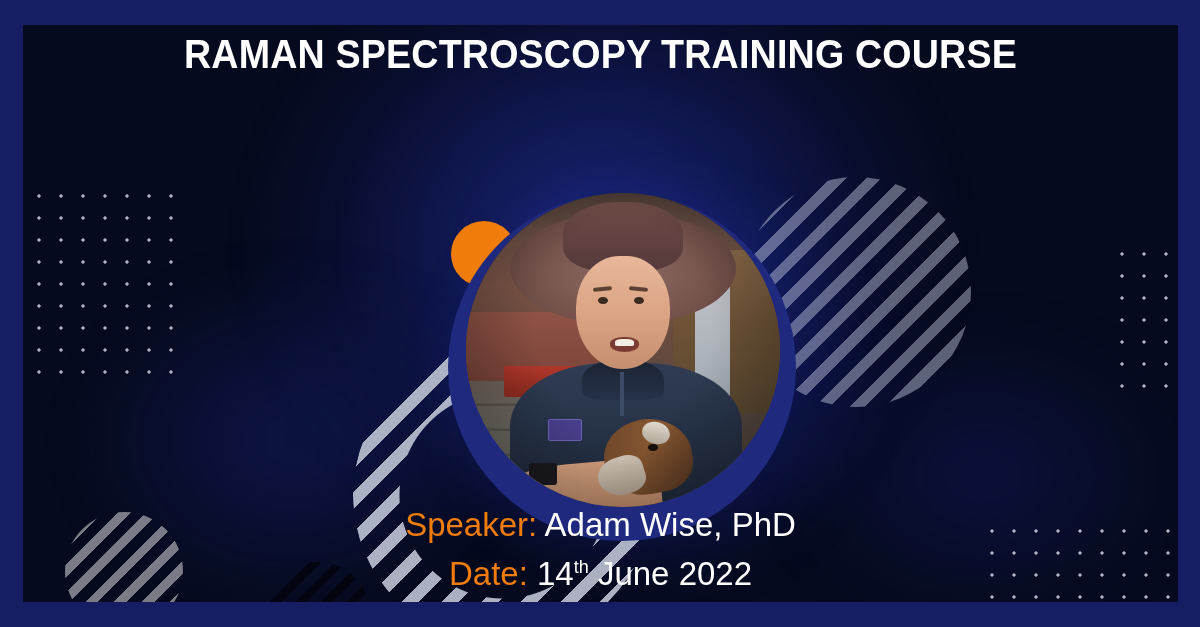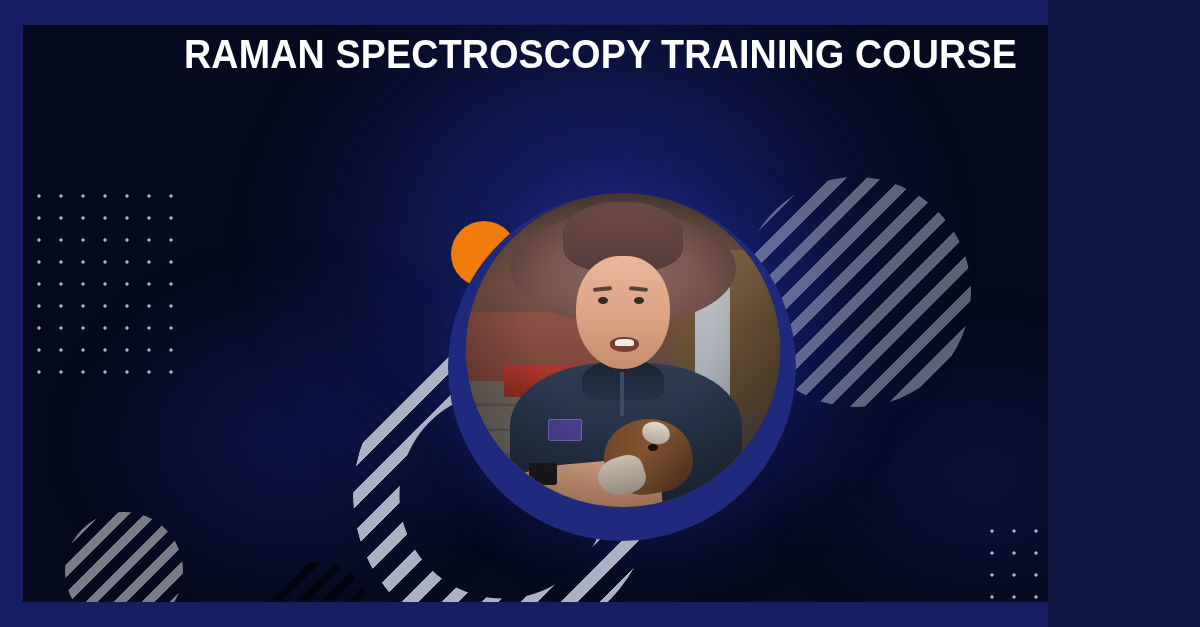--- a/index.html
+++ b/index.html
@@ -6,21 +6,21 @@
   html, body {
     width: 1200px; height: 627px;
     background: #0d1440;
     font-family: "Liberation Sans", sans-serif;
     overflow: hidden;
   }
 
   
   #banner {
     position: relative;
-    width: 1048px; height: 627px;
+    width: 1200px; height: 627px;
     background: #161d62;
     overflow: hidden;
   }
 
   
   #stage {
     position: absolute;
     left: 23px; top: 25px;
     width: 1155px; height: 577px;
     background: #060a1e;
@@ -367,16 +367,27 @@
       <div class="ph ph-goat-muzzle"></div>
       <div class="ph ph-goat-eye"></div>
       <div class="ph ph-shade"></div>
     </div>
 
     <div class="text-layer">
 
       <div class="title">RAMAN SPECTROSCOPY TRAINING COURSE</div>
 
 
+      <div class="footer">
+        <div>
+          <span class="accent">Speaker:</span>
+          <span>Adam Wise, PhD</span>
+        </div>
+        <div>
+          <span class="accent">Date:</span>
+          <span>14</span><sup>th</sup>
+          <span>June 2022</span>
+        </div>
+      </div>
 
     </div>
   </div>
 </div>
 
 </body></html>

